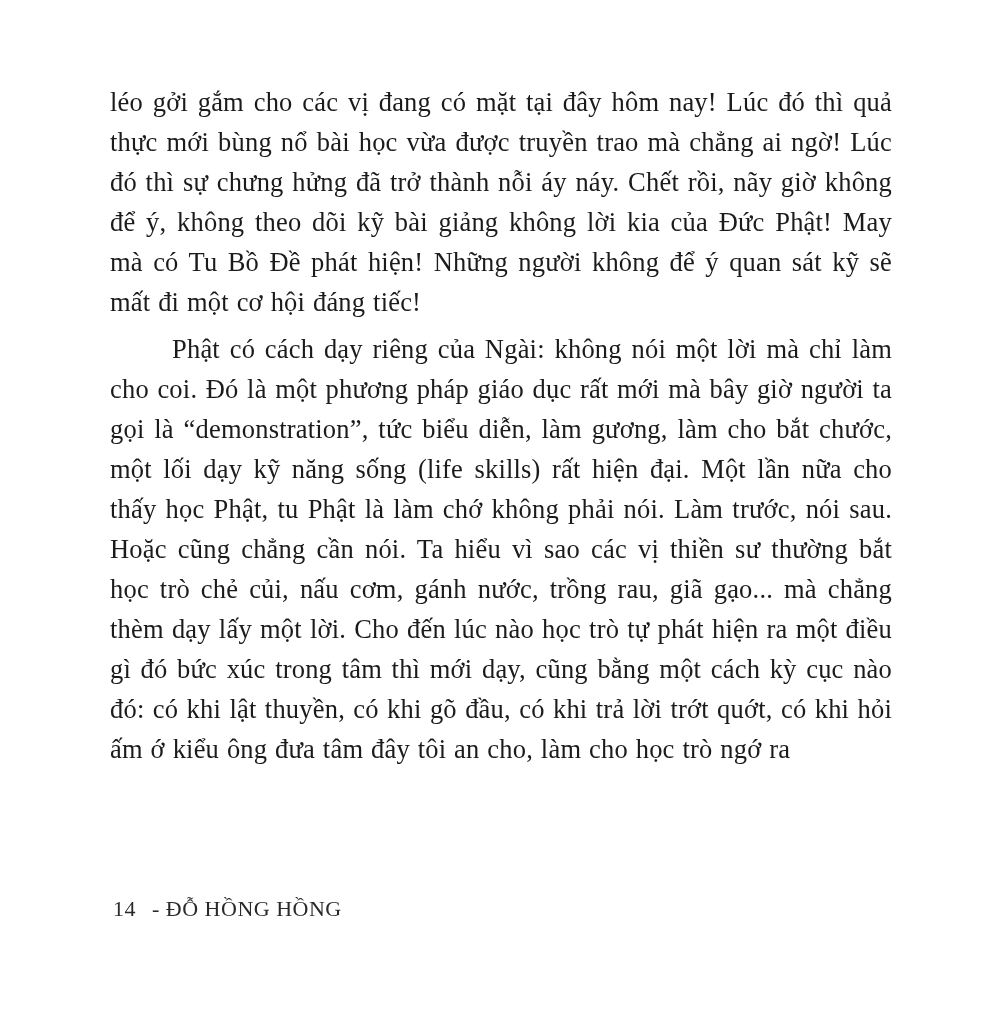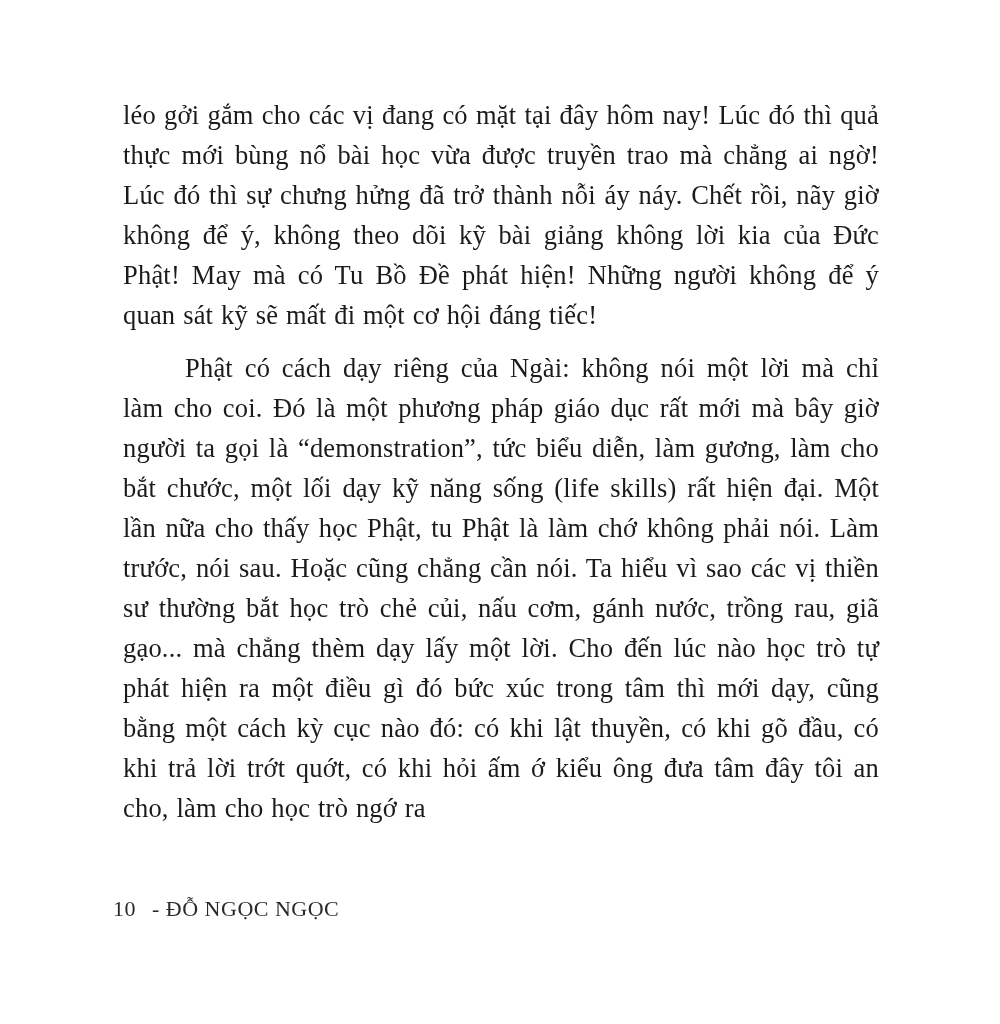--- a/index.html
+++ b/index.html
@@ -21,21 +21,21 @@
     background: #ffffff;
     overflow: hidden;
   }
   .text-block {
     position: absolute;
     left: 110px;
     top: 82px;
     width: 782px;
   }
   .para {
-    margin: 13px;
+    margin: 0;
     font-size: 26.5px;
     line-height: 40px;
     text-align: justify;
     letter-spacing: 0.2px;
     word-spacing: 1px;
   }
   .para + .para {
     margin-top: 7px;
   }
   .para.indented {
@@ -58,15 +58,15 @@
 </style>
 </head>
 <body>
 
 <div class="book-page">
   <div class="text-block">
     <p class="para">léo gởi gắm cho các vị đang có mặt tại đây hôm nay! Lúc đó thì quả thực mới bùng nổ bài học vừa được truyền trao mà chẳng ai ngờ! Lúc đó thì sự chưng hửng đã trở thành nỗi áy náy. Chết rồi, nãy giờ không để ý, không theo dõi kỹ bài giảng không lời kia của Đức Phật! May mà có Tu Bồ Đề phát hiện! Những người không để ý quan sát kỹ sẽ mất đi một cơ hội đáng tiếc!</p>
     <p class="para indented">Phật có cách dạy riêng của Ngài: không nói một lời mà chỉ làm cho coi. Đó là một phương pháp giáo dục rất mới mà bây giờ người ta gọi là “demonstration”, tức biểu diễn, làm gương, làm cho bắt chước, một lối dạy kỹ năng sống (life skills) rất hiện đại. Một lần nữa cho thấy học Phật, tu Phật là làm chớ không phải nói. Làm trước, nói sau. Hoặc cũng chẳng cần nói. Ta hiểu vì sao các vị thiền sư thường bắt học trò chẻ củi, nấu cơm, gánh nước, trồng rau, giã gạo... mà chẳng thèm dạy lấy một lời. Cho đến lúc nào học trò tự phát hiện ra một điều gì đó bức xúc trong tâm thì mới dạy, cũng bằng một cách kỳ cục nào đó: có khi lật thuyền, có khi gõ đầu, có khi trả lời trớt quớt, có khi hỏi ấm ớ kiểu ông đưa tâm đây tôi an cho, làm cho học trò ngớ ra</p>
   </div>
   <div class="page-footer">
-    <span class="page-num">10</span><span>- ĐỖ NGỌC NGỌC</span>
+    <span class="page-num">14</span><span>- ĐỖ HỒNG HỒNG</span>
   </div>
 </div>
 
 </body></html>

